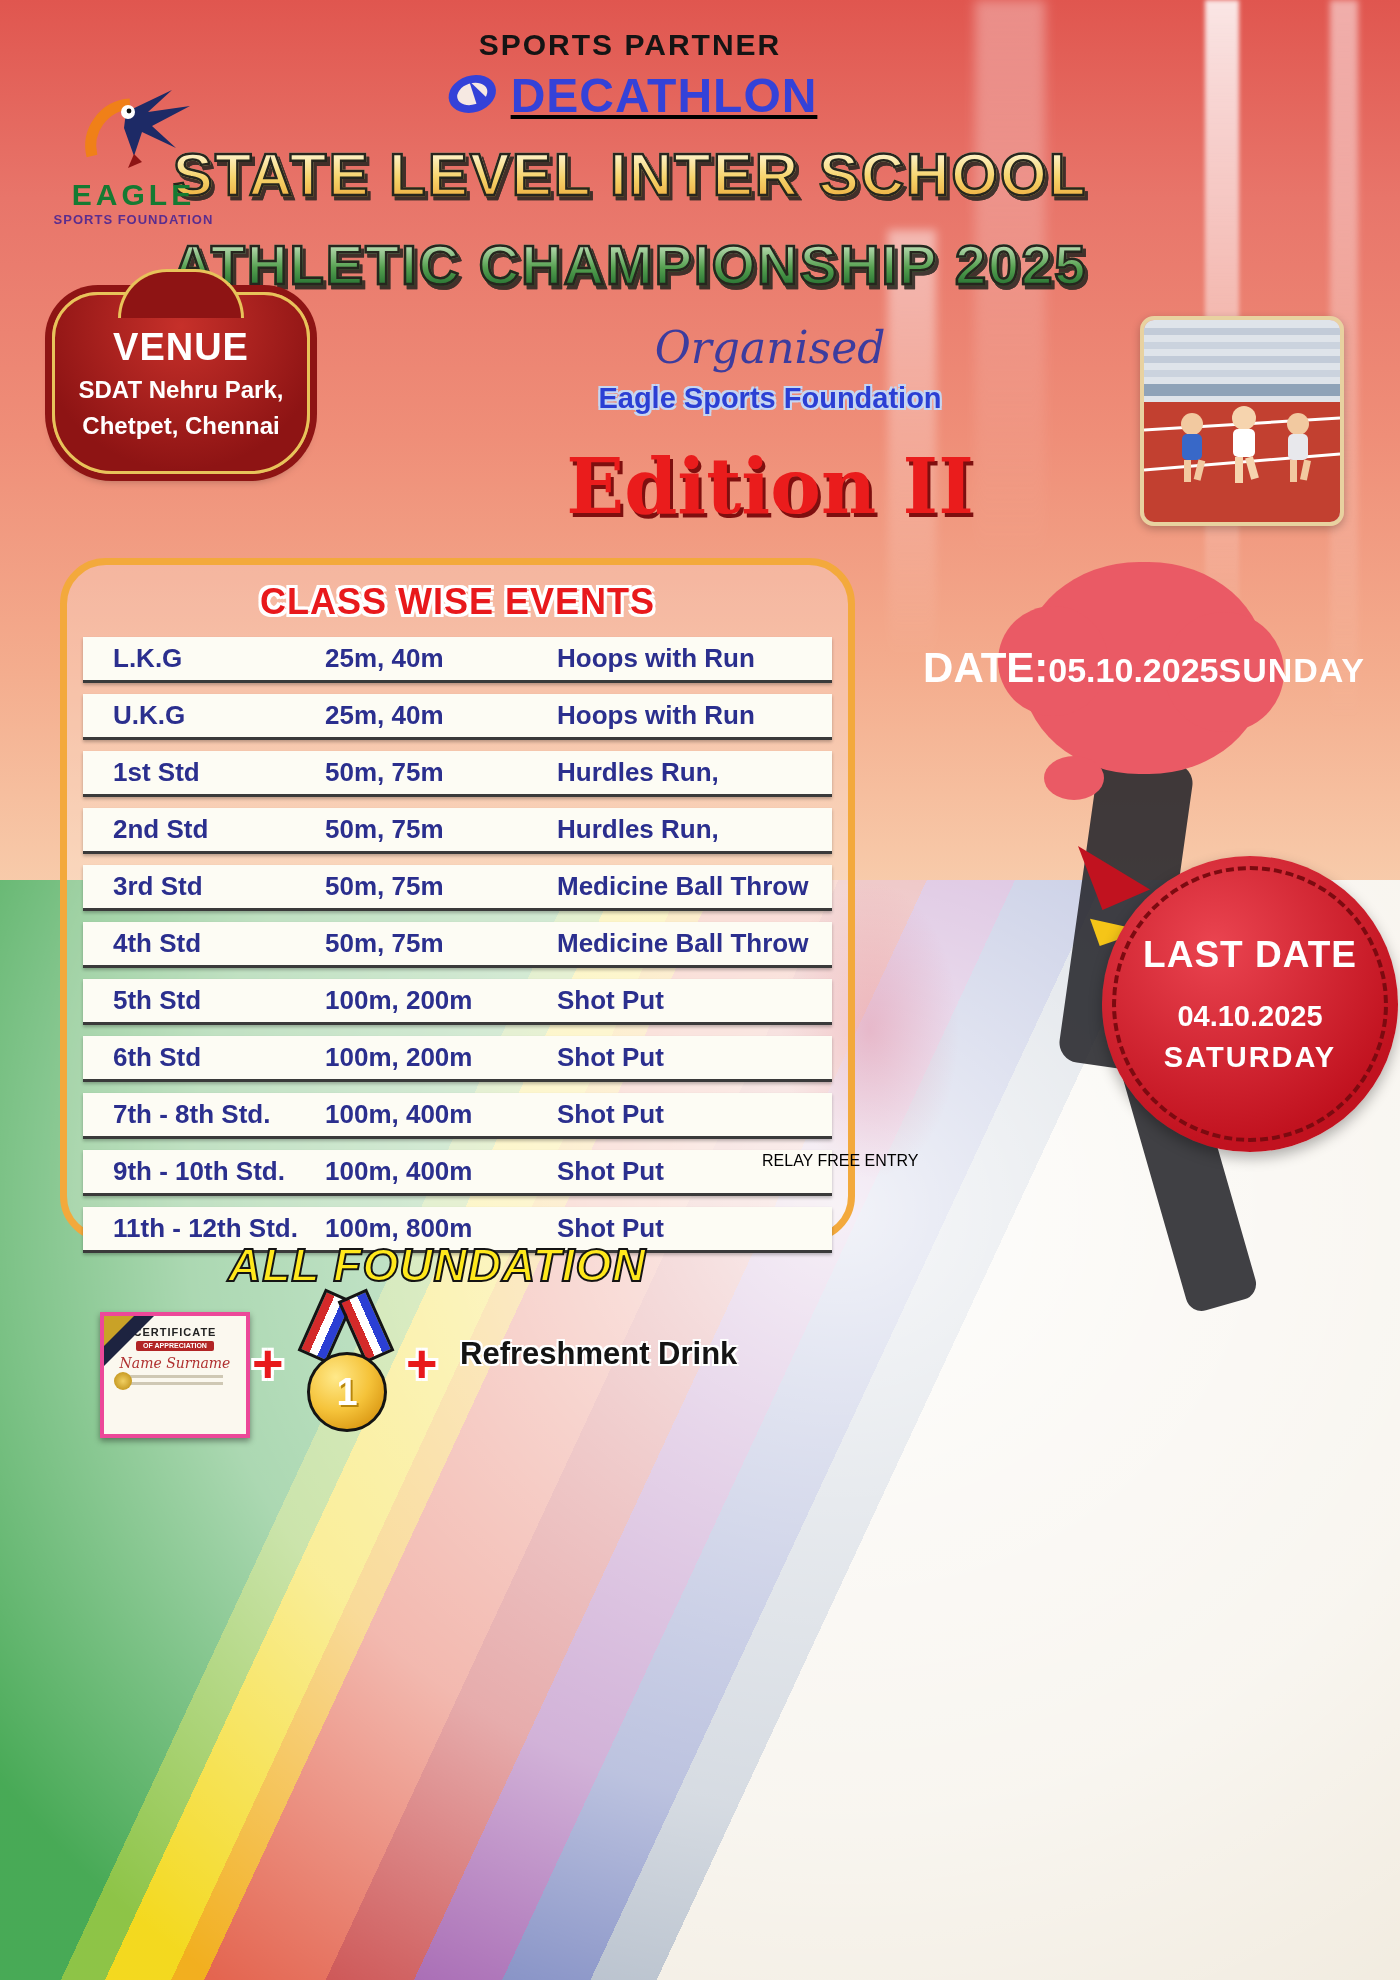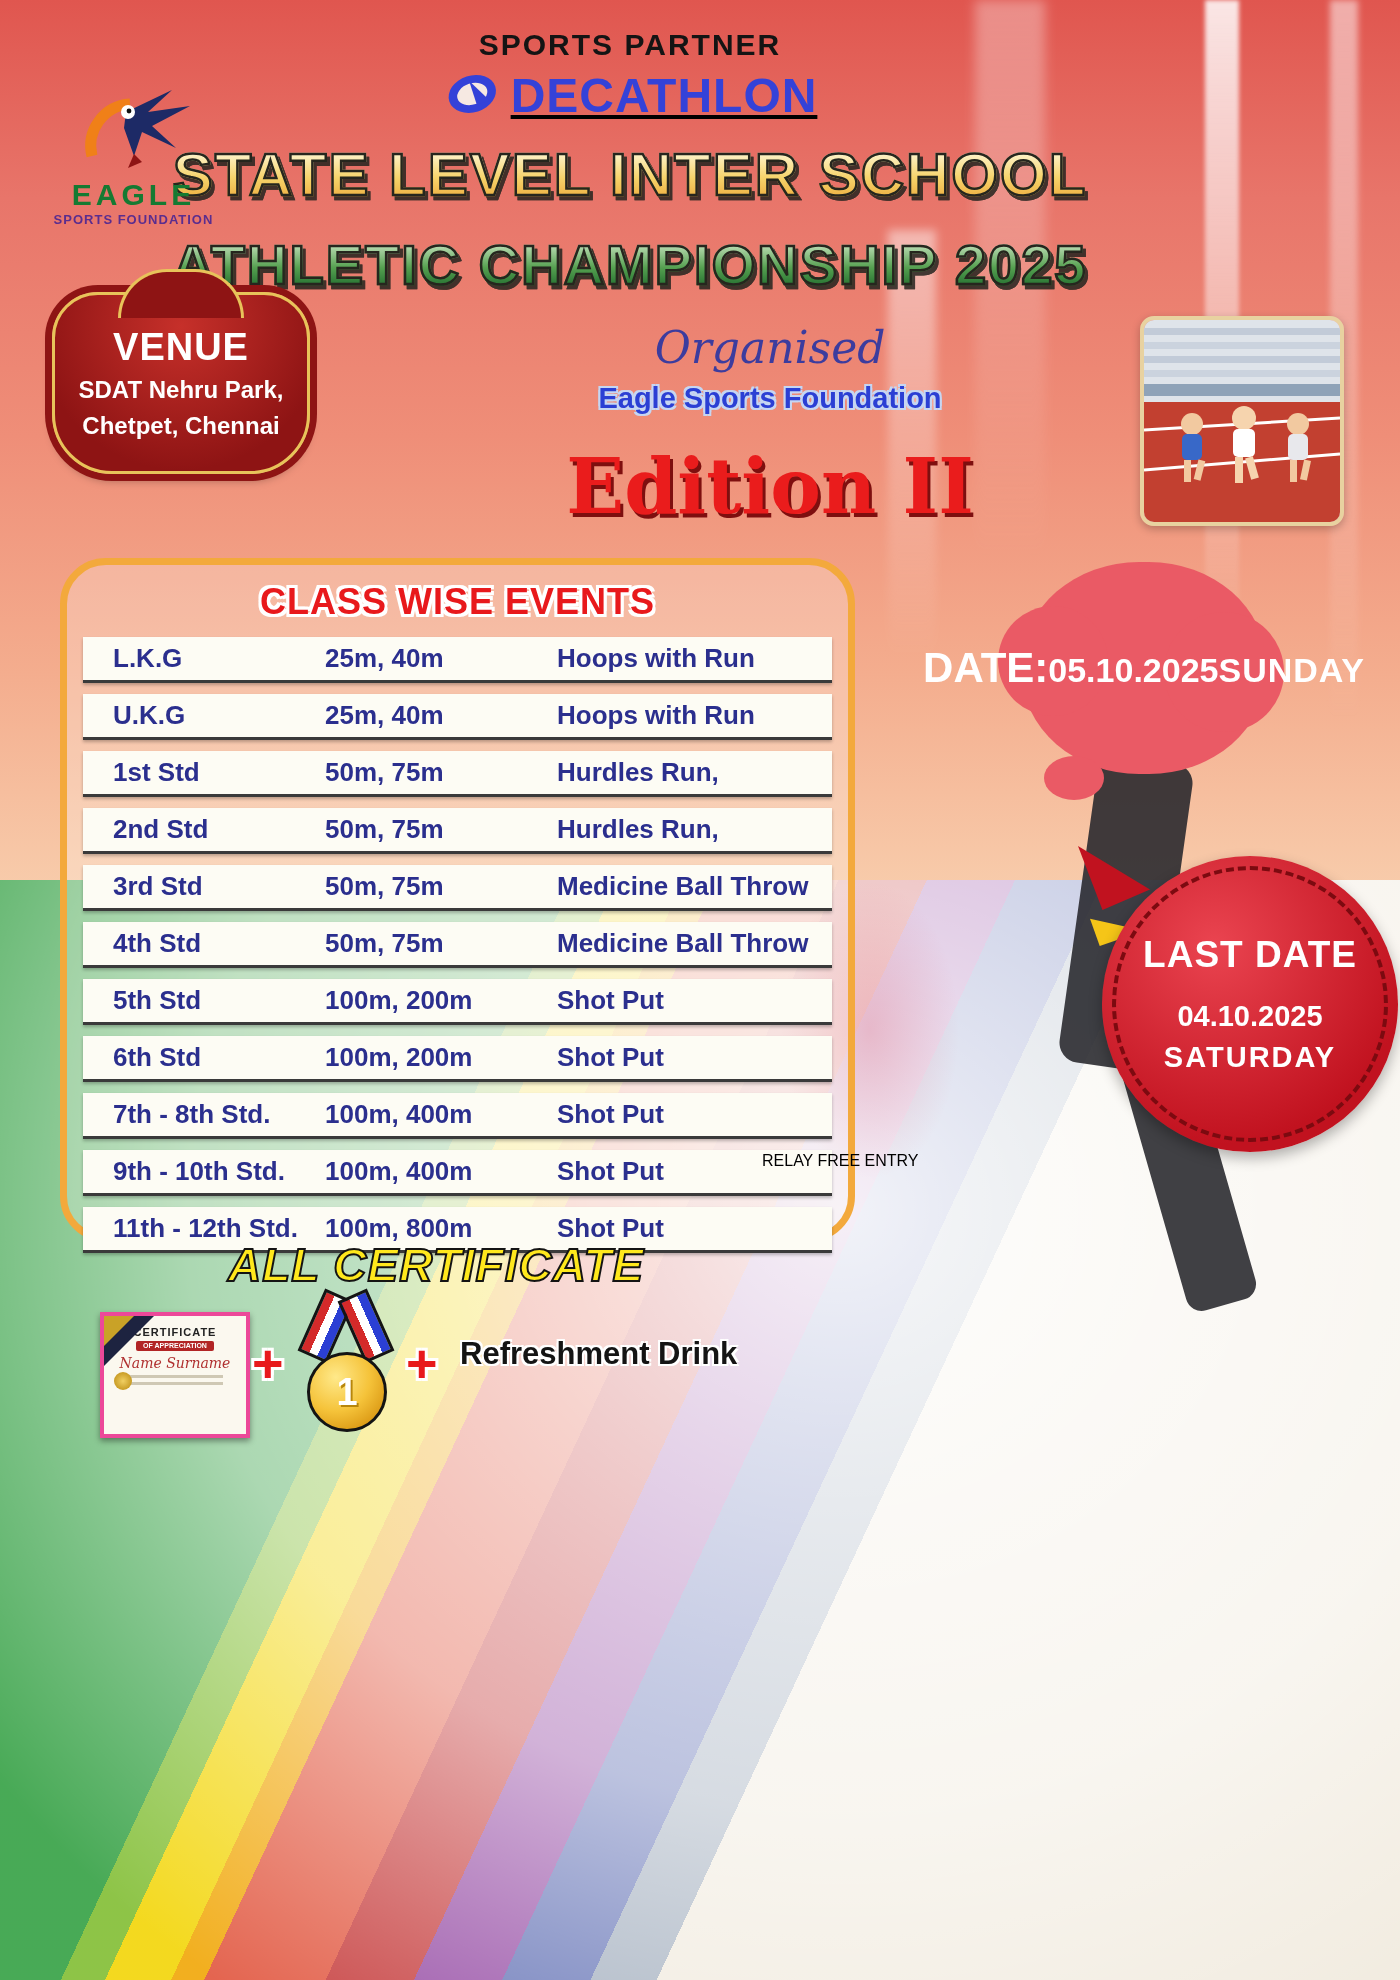--- a/index.html
+++ b/index.html
@@ -337,21 +337,21 @@
 
   <div class="tri tri-red"></div>
   <div class="tri tri-yel1"></div>
   <div class="tri tri-yel2"></div>
   <div class="last-date">
     <span class="ld-label">LAST DATE</span>
     <span class="ld-date">04.10.2025</span>
     <span class="ld-day">SATURDAY</span>
   </div>
 
-  <div class="all-participant">ALL CERTIFICATE</div>
+  <div class="all-participant">ALL FOUNDATION</div>
   <div class="certificate">
     <div class="cert-title">CERTIFICATE</div>
     <div class="cert-bar">OF APPRECIATION</div>
     <div class="cert-name">Name Surname</div>
     <div class="cert-line"></div>
     <div class="cert-line"></div>
     <div class="seal"></div>
   </div>
   <div class="plus plus1">+</div>
   <div class="medal">

